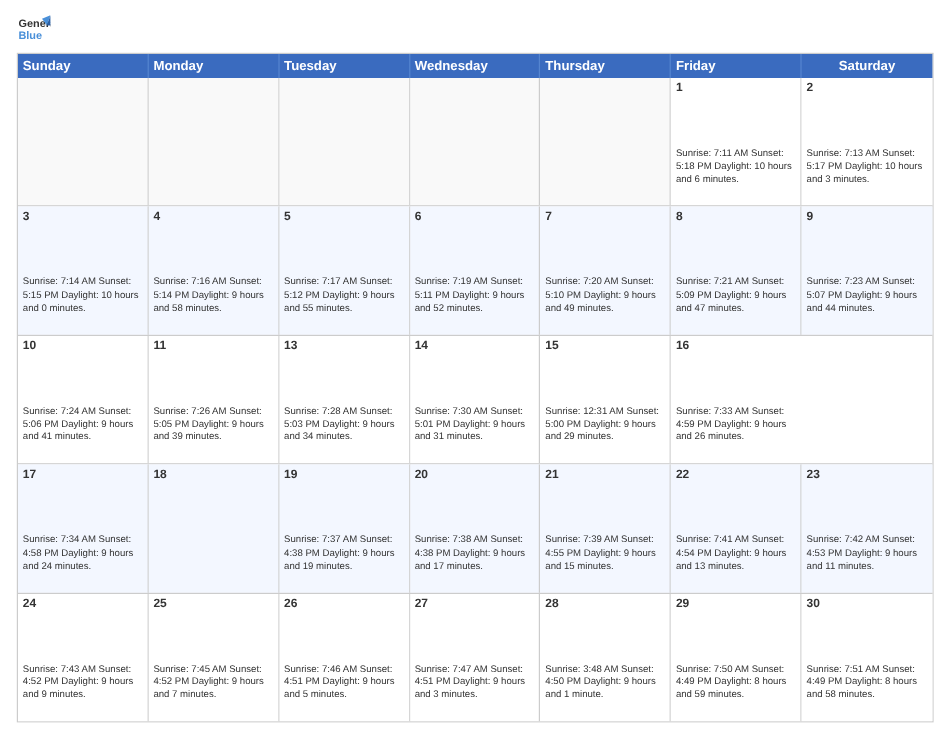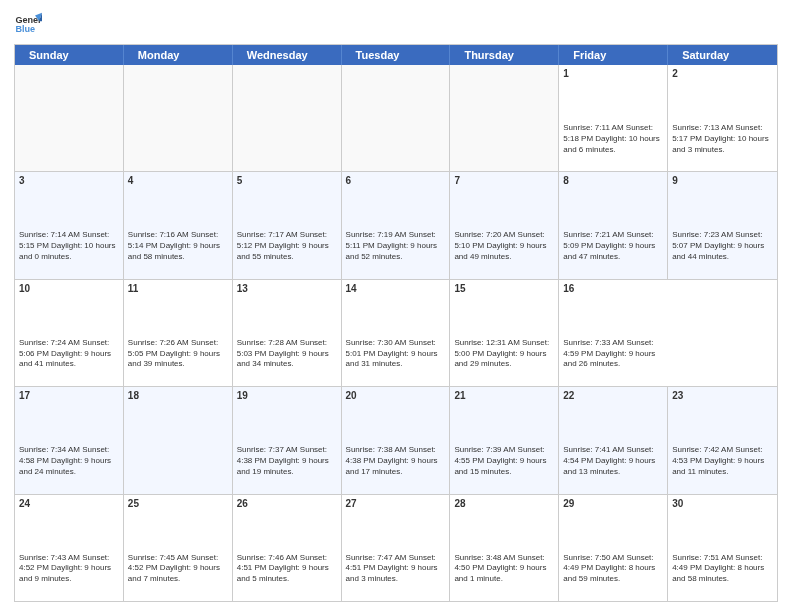--- a/index.html
+++ b/index.html
@@ -63,25 +63,25 @@
     }
     .cal-header {
       display: grid;
       grid-template-columns: repeat(7, 1fr);
       background: #3a6bbf;
     }
     .cal-header-cell {
       color: #fff;
       font-size: 11px;
       font-weight: bold;
-      padding: 4px 14px;
+      padding: 4px 4px;
       text-align: left;
       border-right: 1px solid #5585d0;
     }
-    .cal-header-cell:last-child { border-right: none; }
+    .cal-header-cell:last-child { border-right: none; text-align: center; }
     .cal-body {
       display: flex;
       flex-direction: column;
       flex: 1;
     }
     .cal-row {
       display: grid;
       grid-template-columns: repeat(7, 1fr);
       flex: 1;
       border-top: 1px solid #ccc;
@@ -132,22 +132,22 @@
     <div class="title-block">
       <div class="month-title"></div>
       <div class="location"></div>
     </div>
   </div>
 
   <div class="calendar">
     <div class="cal-header">
     <div class="cal-header-cell">Sunday</div>
         <div class="cal-header-cell">Monday</div>
+        <div class="cal-header-cell">Tuesday</div>
         <div class="cal-header-cell">Wednesday</div>
-        <div class="cal-header-cell">Tuesday</div>
         <div class="cal-header-cell">Thursday</div>
         <div class="cal-header-cell">Friday</div>
         <div class="cal-header-cell">Saturday</div>
       </div>
     <div class="cal-body">
     <div class="cal-row">
           <div class="cal-cell empty"></div>
           <div class="cal-cell empty"></div>
           <div class="cal-cell empty"></div>
           <div class="cal-cell empty"></div>

